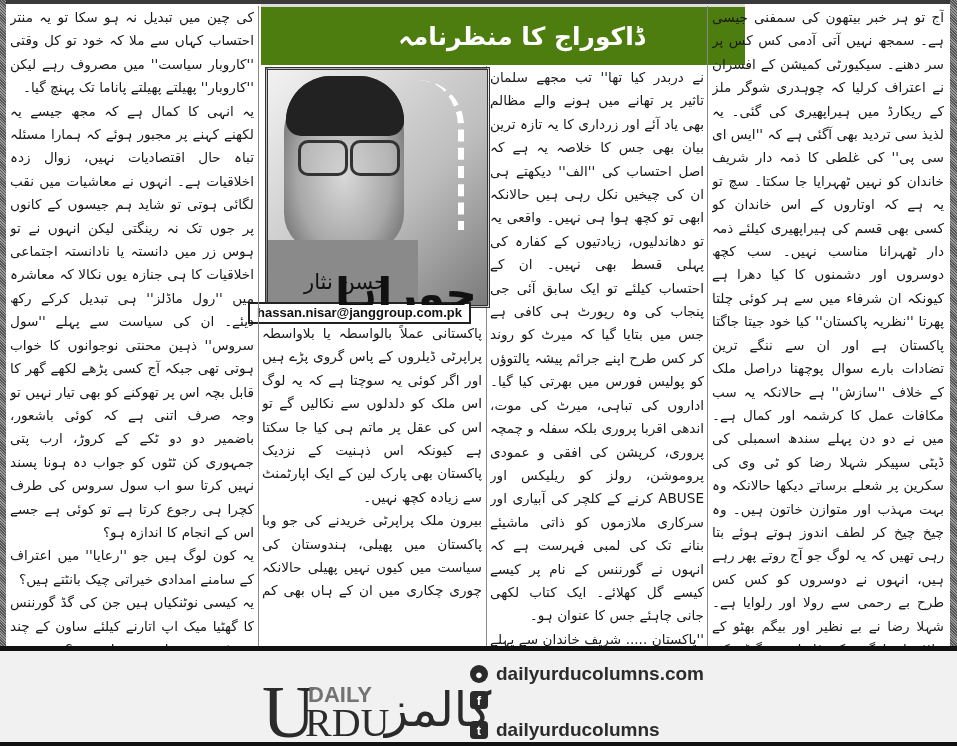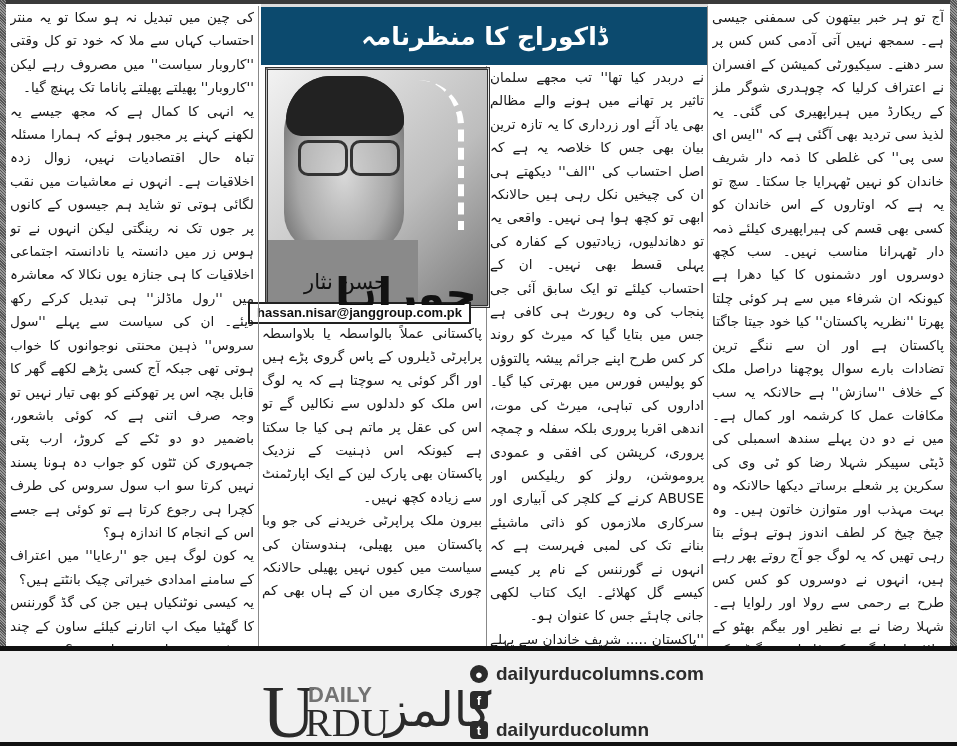--- a/index.html
+++ b/index.html
@@ -5,22 +5,22 @@
   html, body { margin:0; padding:0; }
   body { width:957px; height:746px; background:#ffffff; position:relative; overflow:hidden;
          font-family:"DejaVu Serif", serif; color:#111; }
   .frame { position:absolute; left:0; top:0; width:957px; height:646px; background:#fff; }
   .topbar { position:absolute; left:0; top:0; width:957px; height:4px; background:#3a3a3a; }
   .lborder { position:absolute; left:0; top:0; width:6px; height:646px;
              background:repeating-linear-gradient(45deg,#555 0 1px,#999 1px 2px); }
   .rborder { position:absolute; right:0; top:0; width:7px; height:646px;
              background:repeating-linear-gradient(45deg,#555 0 1px,#999 1px 2px); }
   .title-box { position:absolute; left:261px; top:4px; width:447px; height:58px;
-               background:#0c4a6e; border-top:3px solid #ddd;
-               display:flex; align-items:center; justify-content:center; }
+               background:#4d7c0f; border-top:3px solid #ddd;
+               display:flex; align-items:center; justify-content:center;padding-left:37px; }
   .title-box span { color:#fff; font-size:25px; font-weight:bold; font-family:"DejaVu Sans", sans-serif; direction:rtl; }
   .col { position:absolute; direction:rtl; text-align:justify; font-size:13.6px; line-height:23.4px;
          font-family:"DejaVu Sans", sans-serif; color:#1a1a1a; overflow:hidden; }
   .col p { margin:0; }
   .col-right { left:712px; top:6px; width:232px; height:640px; }
   .col-midright { left:490px; top:66px; width:214px; height:580px; }
   .col-midleft { left:262px; top:322px; width:220px; height:280px; }
   .col-left { left:10px; top:6px; width:244px; height:640px; }
   .divider { position:absolute; width:1px; background:#888; }
   .photo-box { position:absolute; left:265px; top:67px; width:219px; height:235px;
@@ -104,16 +104,16 @@
 
   <div class="social" style="top:12px;">
     <span class="ic globe">●</span>
     <span>dailyurducolumns.com</span>
   </div>
   <div class="social" style="top:40px;">
     <span class="ic">f</span>
   </div>
   <div class="social" style="top:68px;">
     <span class="ic">t</span>
-    <span>dailyurducolumn</span>
+    <span>dailyurducolumns</span>
   </div>
   <div class="footer-bottom"></div>
 </div>
 
 </body></html>

